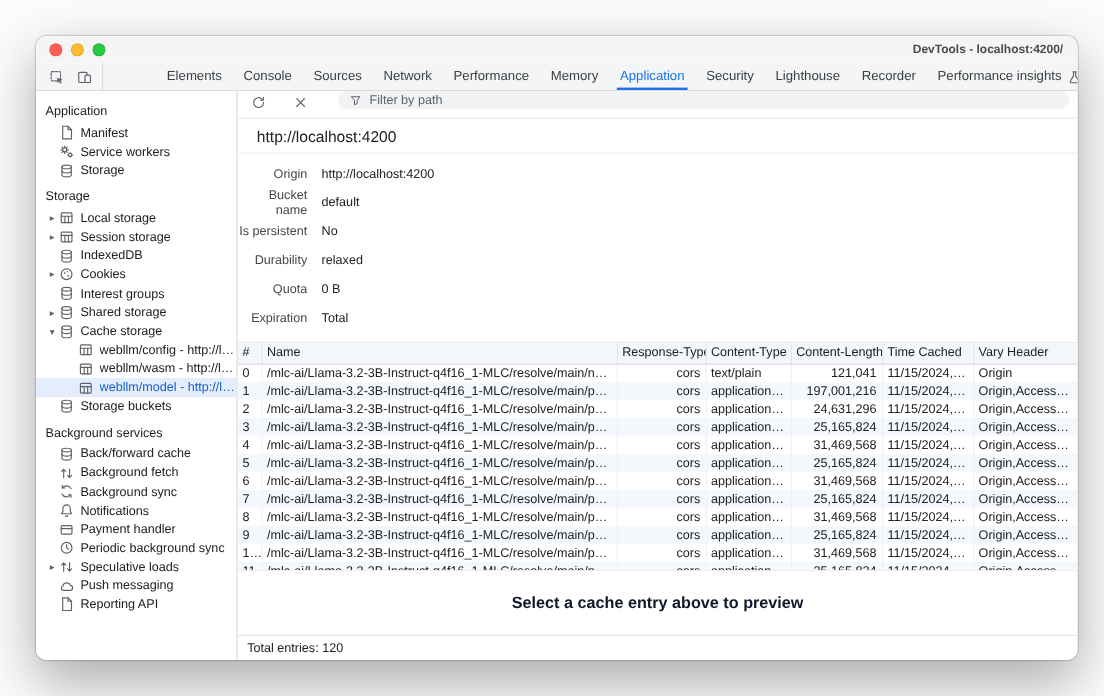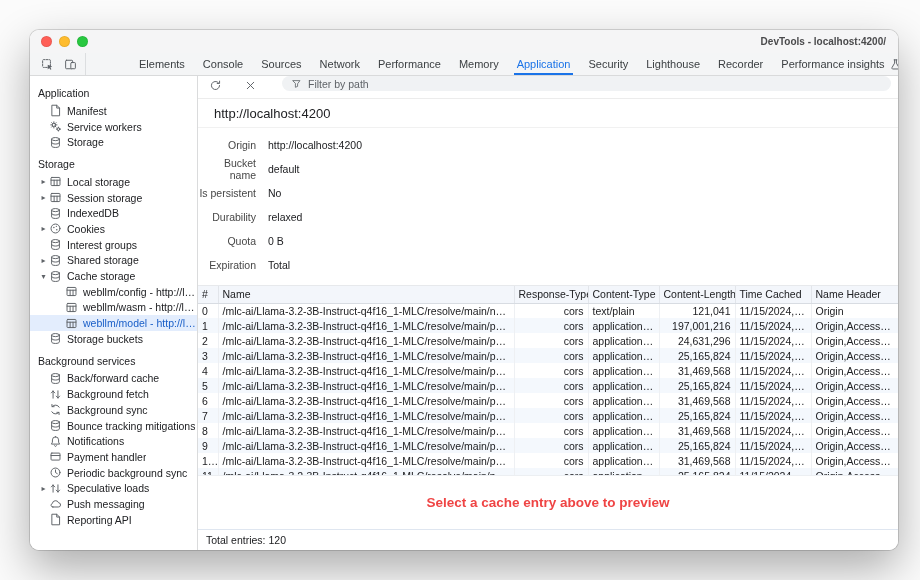--- a/index.html
+++ b/index.html
@@ -59,21 +59,21 @@
   
   .table-wrap { height:190px; flex:0 0 auto; overflow:hidden; border-top:1px solid #e7e9ec; }
   table { width:100%; border-collapse:collapse; table-layout:fixed; font-size:10.5px; color:#202124; }
   th { font-weight:normal; text-align:left; height:17px; padding:0 4px; background:#f3f6fb; border-bottom:1px solid #d8dce2; border-right:1px solid #e2e5ea; white-space:nowrap; overflow:hidden; }
   th:last-child, td:last-child { border-right:none; }
   td { height:15px; padding:0 4px; border-right:1px solid #eef0f3; white-space:nowrap; overflow:hidden; text-overflow:ellipsis; }
   tbody tr:nth-child(even) { background:#f4f8fd; }
   .r { text-align:right;margin-top:40px; }
   
   .preview { flex:1; min-height:0; display:flex; align-items:center; justify-content:center; border-top:1px solid #eceff2; overflow:hidden; }
-  .preview span { font-size:13.5px; font-weight:bold; color:#ef4444; }
+  .preview span { font-size:13.5px; font-weight:bold; color:#0f172a; }
   .footer { height:21px; flex:0 0 auto; border-top:1px solid #dfe6f0; display:flex; align-items:center; padding-left:8px; font-size:10.5px; }
 </style>
 </head>
 <body>
 
 <div class="window">
 
   <div class="titlebar">
     <div class="lights">
       <div class="light" style="background:#ff5f57"></div>
@@ -370,33 +370,20 @@
           <span class="icn">
             <svg viewBox="0 0 16 16">
               <g fill="none" stroke="#5f6368" stroke-width="1.2" stroke-linecap="round">
                 <path d="M12.6 5.2A5.2 5.2 0 0 0 3.9 4.3"></path>
                 <path d="M3.4 10.8a5.2 5.2 0 0 0 8.7.9"></path>
                 <path d="M3.6 1.8v2.7h2.7M12.4 14.2v-2.7H9.7"></path>
               </g>
             </svg>
           </span>
           <span class="lbl">Background sync</span>
-        </div>
-        <div class="s-item">
-          <span class="exp"></span>
-          <span class="icn">
-            <svg viewBox="0 0 16 16">
-              <g fill="none" stroke="#5f6368" stroke-width="1.2" stroke-linecap="round">
-                <ellipse cx="8" cy="3.8" rx="4.8" ry="1.9"></ellipse>
-                <path d="M3.2 3.8v8.4c0 1 2.1 1.9 4.8 1.9s4.8-.9 4.8-1.9V3.8"></path>
-                <path d="M3.2 8c0 1 2.1 1.9 4.8 1.9S12.8 9 12.8 8"></path>
-              </g>
-            </svg>
-          </span>
-          <span class="lbl">Bounce tracking mitigations</span>
         </div>
         <div class="s-item">
           <span class="exp"></span>
           <span class="icn">
             <svg viewBox="0 0 16 16">
               <g fill="none" stroke="#5f6368" stroke-width="1.2" stroke-linecap="round">
                 <path d="M8 2.2a3.8 3.8 0 0 0-3.8 3.8v2.8L3 11.2h10L11.8 8.8V6A3.8 3.8 0 0 0 8 2.2z"></path>
                 <path d="M6.8 13.2a1.3 1.3 0 0 0 2.4 0"></path>
               </g>
             </svg>
@@ -529,21 +516,21 @@
               <col>
           </colgroup>
           <thead>
               <tr>
                 <th>#</th>
                 <th>Name</th>
                 <th>Response-Type</th>
                 <th>Content-Type</th>
                 <th>Content-Length</th>
                 <th>Time Cached</th>
-                <th>Name Header</th>
+                <th>Vary Header</th>
               </tr>
             </thead>
           <tbody>
               <tr>
                 <td>0</td>
                 <td>/mlc-ai/Llama-3.2-3B-Instruct-q4f16_1-MLC/resolve/main/ndarray-c…</td>
                 <td class="r">cors</td>
                 <td>text/plain</td>
                 <td class="r">121,041</td>
                 <td>11/15/2024, 10…</td>

